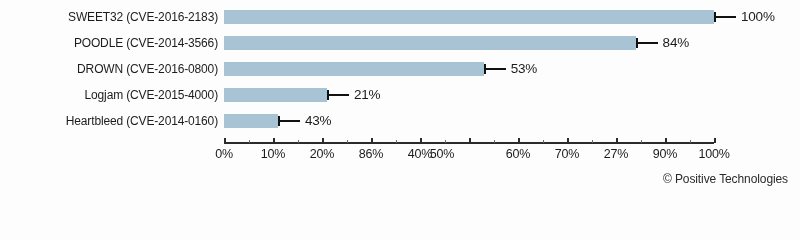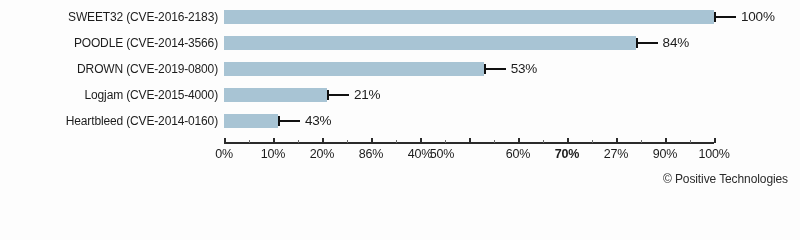--- a/index.html
+++ b/index.html
@@ -170,21 +170,21 @@
         <div class="bar-fill" style="width:411.6px;"></div>
         <div class="leader" style="left:411.6px;">
           <div class="leader-tick"></div>
           <div class="leader-line"></div>
           <div class="value-label">84%</div>
         </div>
       </div>
     </div>
 
     <div class="bar-row" style="top:56px;">
-      <div class="cat-label">DROWN (CVE-2019-0800)</div>
+      <div class="cat-label">DROWN (CVE-2016-0800)</div>
       <div class="bar-track">
         <div class="bar-fill" style="width:259.7px;"></div>
         <div class="leader" style="left:259.7px;">
           <div class="leader-tick"></div>
           <div class="leader-line"></div>
           <div class="value-label">53%</div>
         </div>
       </div>
     </div>
 
@@ -236,21 +236,21 @@
       <div class="tick-major" style="left:490px;"></div>
     </div>
 
     <div class="tick-text" style="left:224px;">0%</div>
     <div class="tick-text" style="left:273px;">10%</div>
     <div class="tick-text" style="left:322px;">20%</div>
     <div class="tick-text" style="left:371px;">86%</div>
     <div class="tick-text" style="left:420px;">40%</div>
     <div class="tick-text" style="left:442px;">50%</div>
     <div class="tick-text" style="left:518px;text-align:right;">60%</div>
-    <div class="tick-text" style="left:567px;font-weight:bold;">70%</div>
+    <div class="tick-text" style="left:567px;">70%</div>
     <div class="tick-text" style="left:616px;">27%</div>
     <div class="tick-text" style="left:665px;">90%</div>
     <div class="tick-text" style="left:714px;">100%</div>
 
   </div>
 
   <div class="credit">© Positive Technologies</div>
 
 </div>
 

